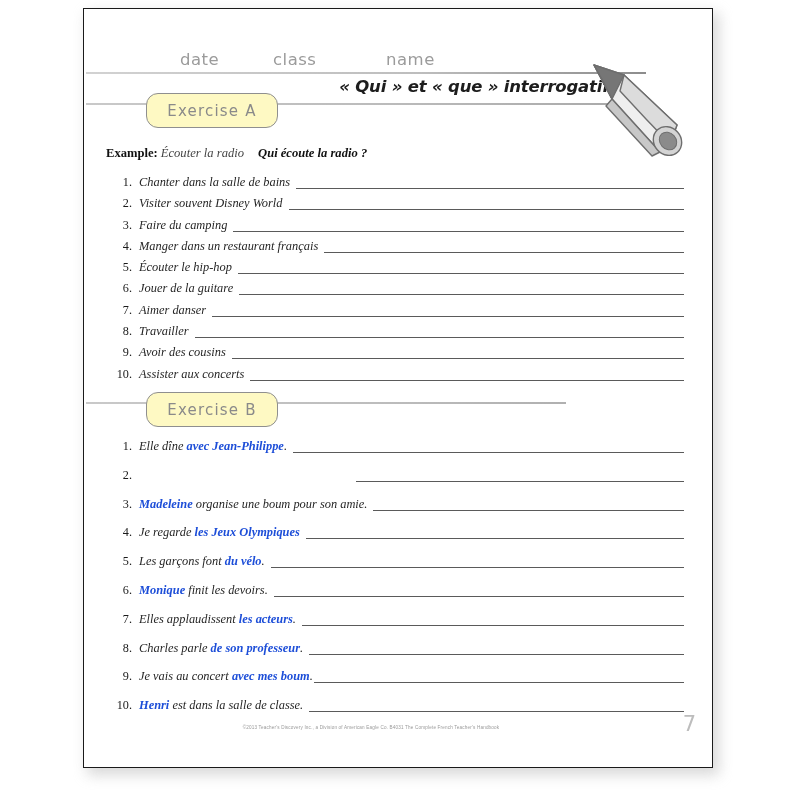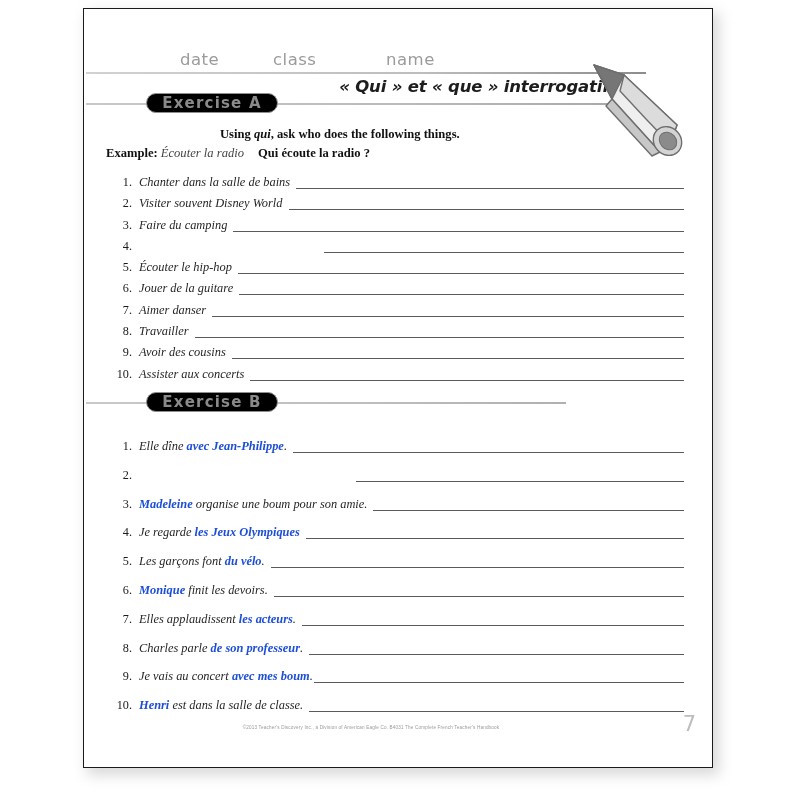--- a/index.html
+++ b/index.html
@@ -102,27 +102,27 @@
     font-weight: bold;
     font-size: 16.5px;
     color: #1d1d1d;
     letter-spacing: -.2px;
     white-space: nowrap;
   }
 
   
   .ex-badge {
     position: absolute;
-    height: 20px;
+    height: 35px;
     border: 1.6px solid #8f8f8f;
     border-radius: 12px;
-    background: #000000;
+    background: #fef9c3;
     color: #8a8a8a;
     font-family: "DejaVu Sans", sans-serif;
-    font-weight: bold;
+    font-weight: normal;
     font-size: 15px;
     letter-spacing: 1.2px;
     display: flex;
     align-items: center;
     justify-content: center;
     box-sizing: border-box;
   }
   #ex-a-badge { left: 62px; top: 84px;  width: 132px; }
   #ex-b-badge { left: 62px; top: 383px; width: 132px; }
 
@@ -141,21 +141,21 @@
 
   
   #example-line {
     position: absolute;
     left: 22px; top: 137px;
     font-size: 12.6px;
     color: #111111;
   }
   #example-line .ex-lbl  { font-weight: bold; }
   #example-line .ex-verb { font-style: italic; color: #444; margin-left: 3px;}
-  #example-line .ex-ans  { font-weight: bold; margin-left: 14px; text-align: center;}
+  #example-line .ex-ans  { font-style: italic; font-weight: bold; margin-left: 14px; text-align: center;}
 
   
   .qlist { position: absolute; left: 0; width: 630px; }
   #list-a { top: 166px; }
   #list-b { top: 430px; }
 
   .qrow {
     position: relative;
     height: 21.3px;
     width: 630px;
@@ -249,23 +249,20 @@
 
             <polygon points="42,22 32,31 30,46 12,12" fill="#ffffff"></polygon>
             <polygon points="42,22 12,12 30,46" fill="#767676"></polygon>
             <polygon points="12,12 30,46 22,30" fill="#5b5b5b"></polygon>
           </g>
         </svg>
       </div>
 
       <div class="ex-badge" id="ex-a-badge">Exercise A</div>
 
-      <div class="instruction" id="instr-a">
-        <span>Using </span><em>qui</em><span>, ask who does the following things.</span>
-      </div>
 
       <div id="example-line">
         <span class="ex-lbl">Example:</span><span class="ex-verb">Écouter la radio</span><span class="ex-ans">Qui écoute la radio ?</span>
       </div>
 
       <div class="qlist" id="list-a">
           <div class="qrow">
             <span class="qnum">1.</span>
             <span class="qtext">Chanter dans la salle de bains</span>
             <span class="answer-rule" style="left: 212.109px; width: 387.891px; right: auto;"></span>
@@ -275,20 +272,21 @@
             <span class="qtext">Visiter souvent Disney World</span>
             <span class="answer-rule" style="left: 204.516px; width: 395.484px; right: auto;"></span>
           </div>
           <div class="qrow">
             <span class="qnum">3.</span>
             <span class="qtext">Faire du camping</span>
             <span class="answer-rule" style="left: 149.328px; width: 450.672px; right: auto;"></span>
           </div>
           <div class="qrow">
             <span class="qnum">4.</span>
+            <span class="qtext">Manger dans un restaurant français</span>
             <span class="answer-rule" style="left: 240.219px; width: 359.781px; right: auto;"></span>
           </div>
           <div class="qrow">
             <span class="qnum">5.</span>
             <span class="qtext">Écouter le hip-hop</span>
             <span class="answer-rule" style="left: 153.906px; width: 446.094px; right: auto;"></span>
           </div>
           <div class="qrow">
             <span class="qnum">6.</span>
             <span class="qtext">Jouer de la guitare</span>

